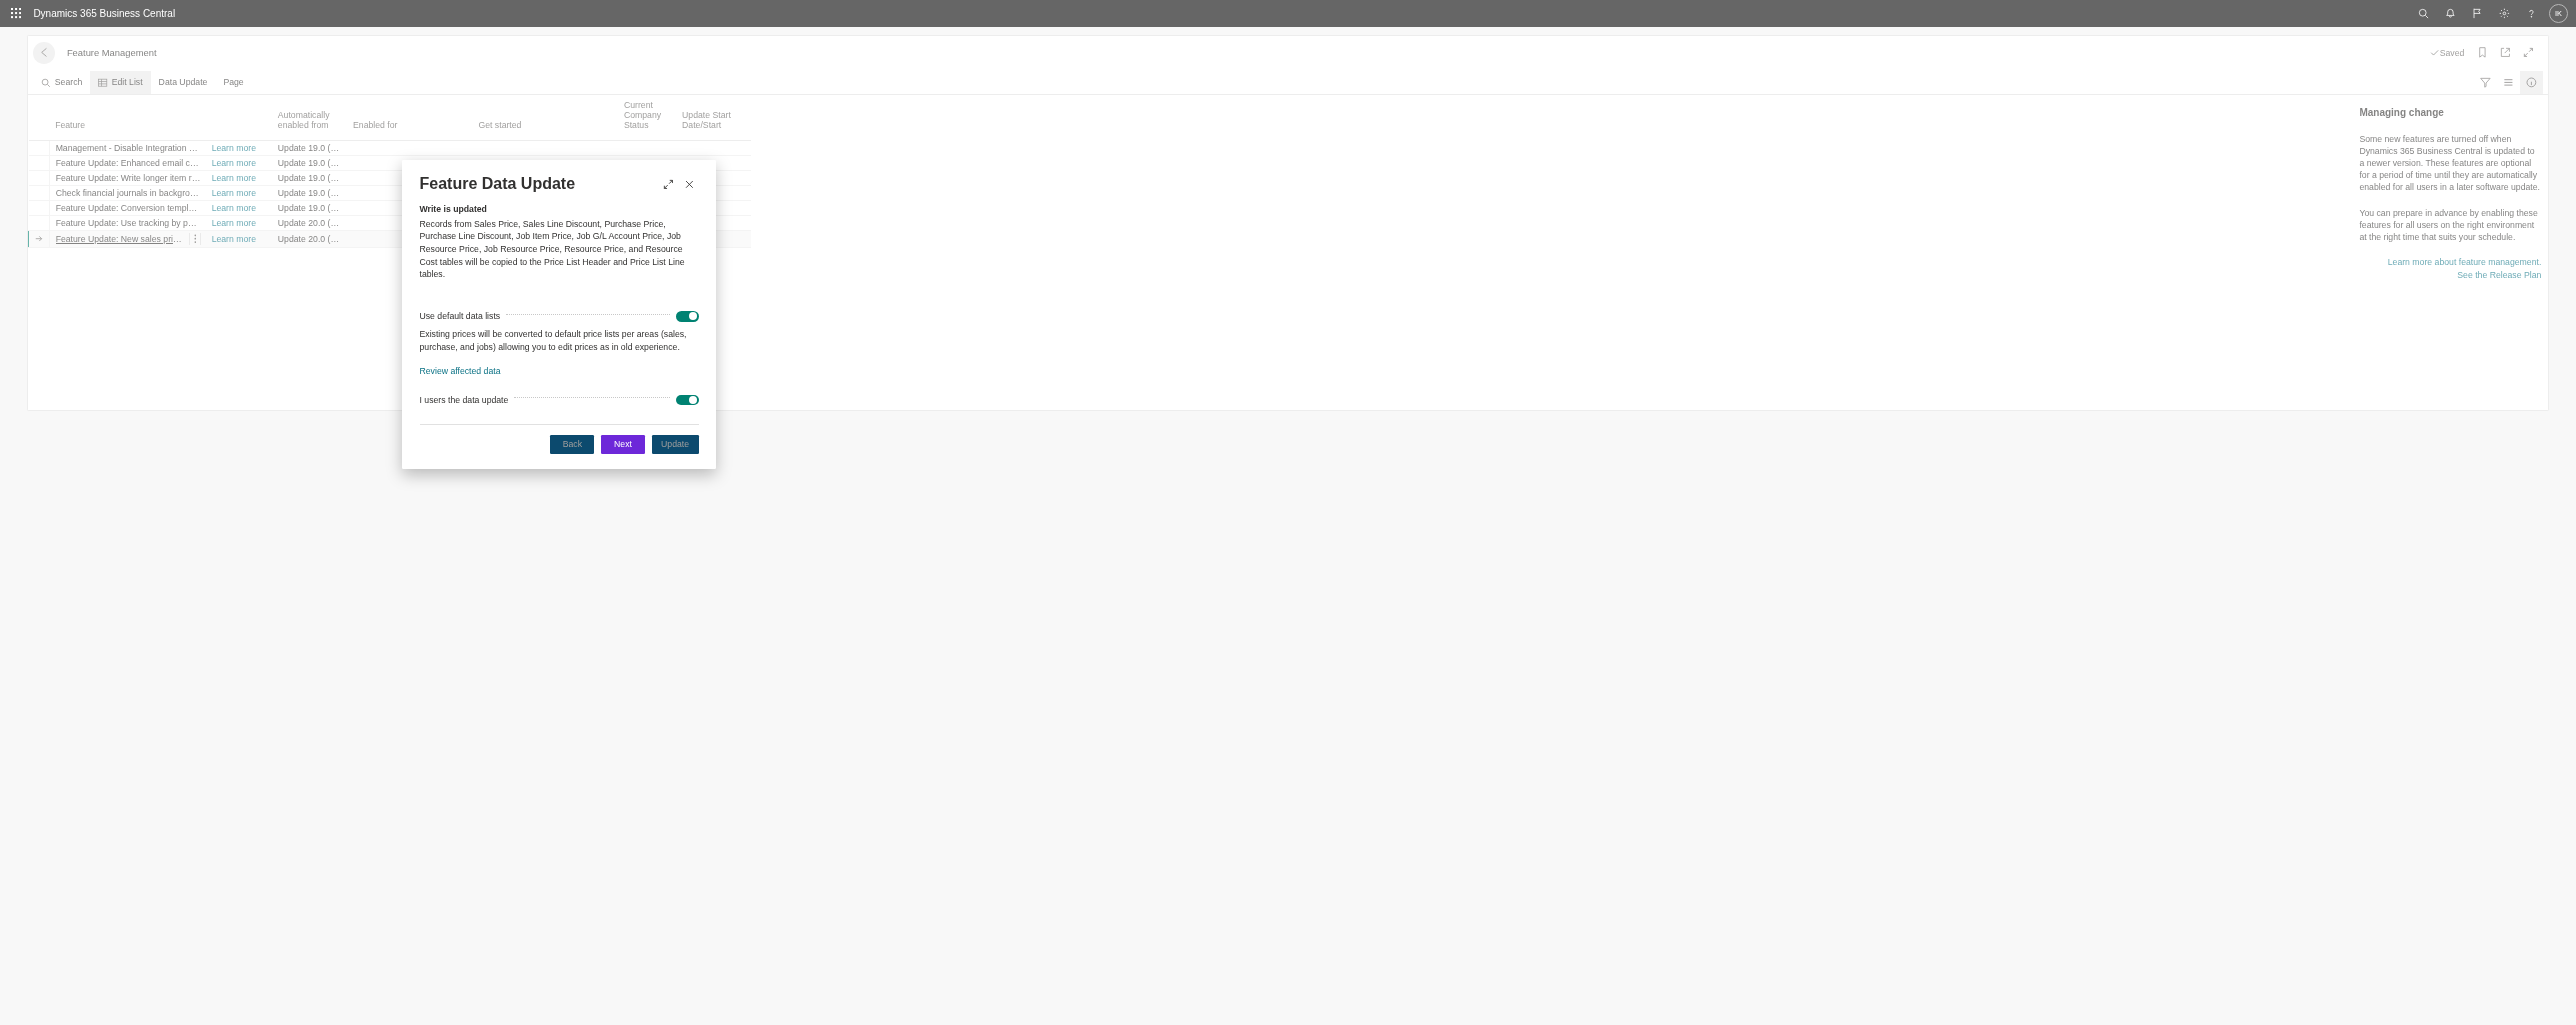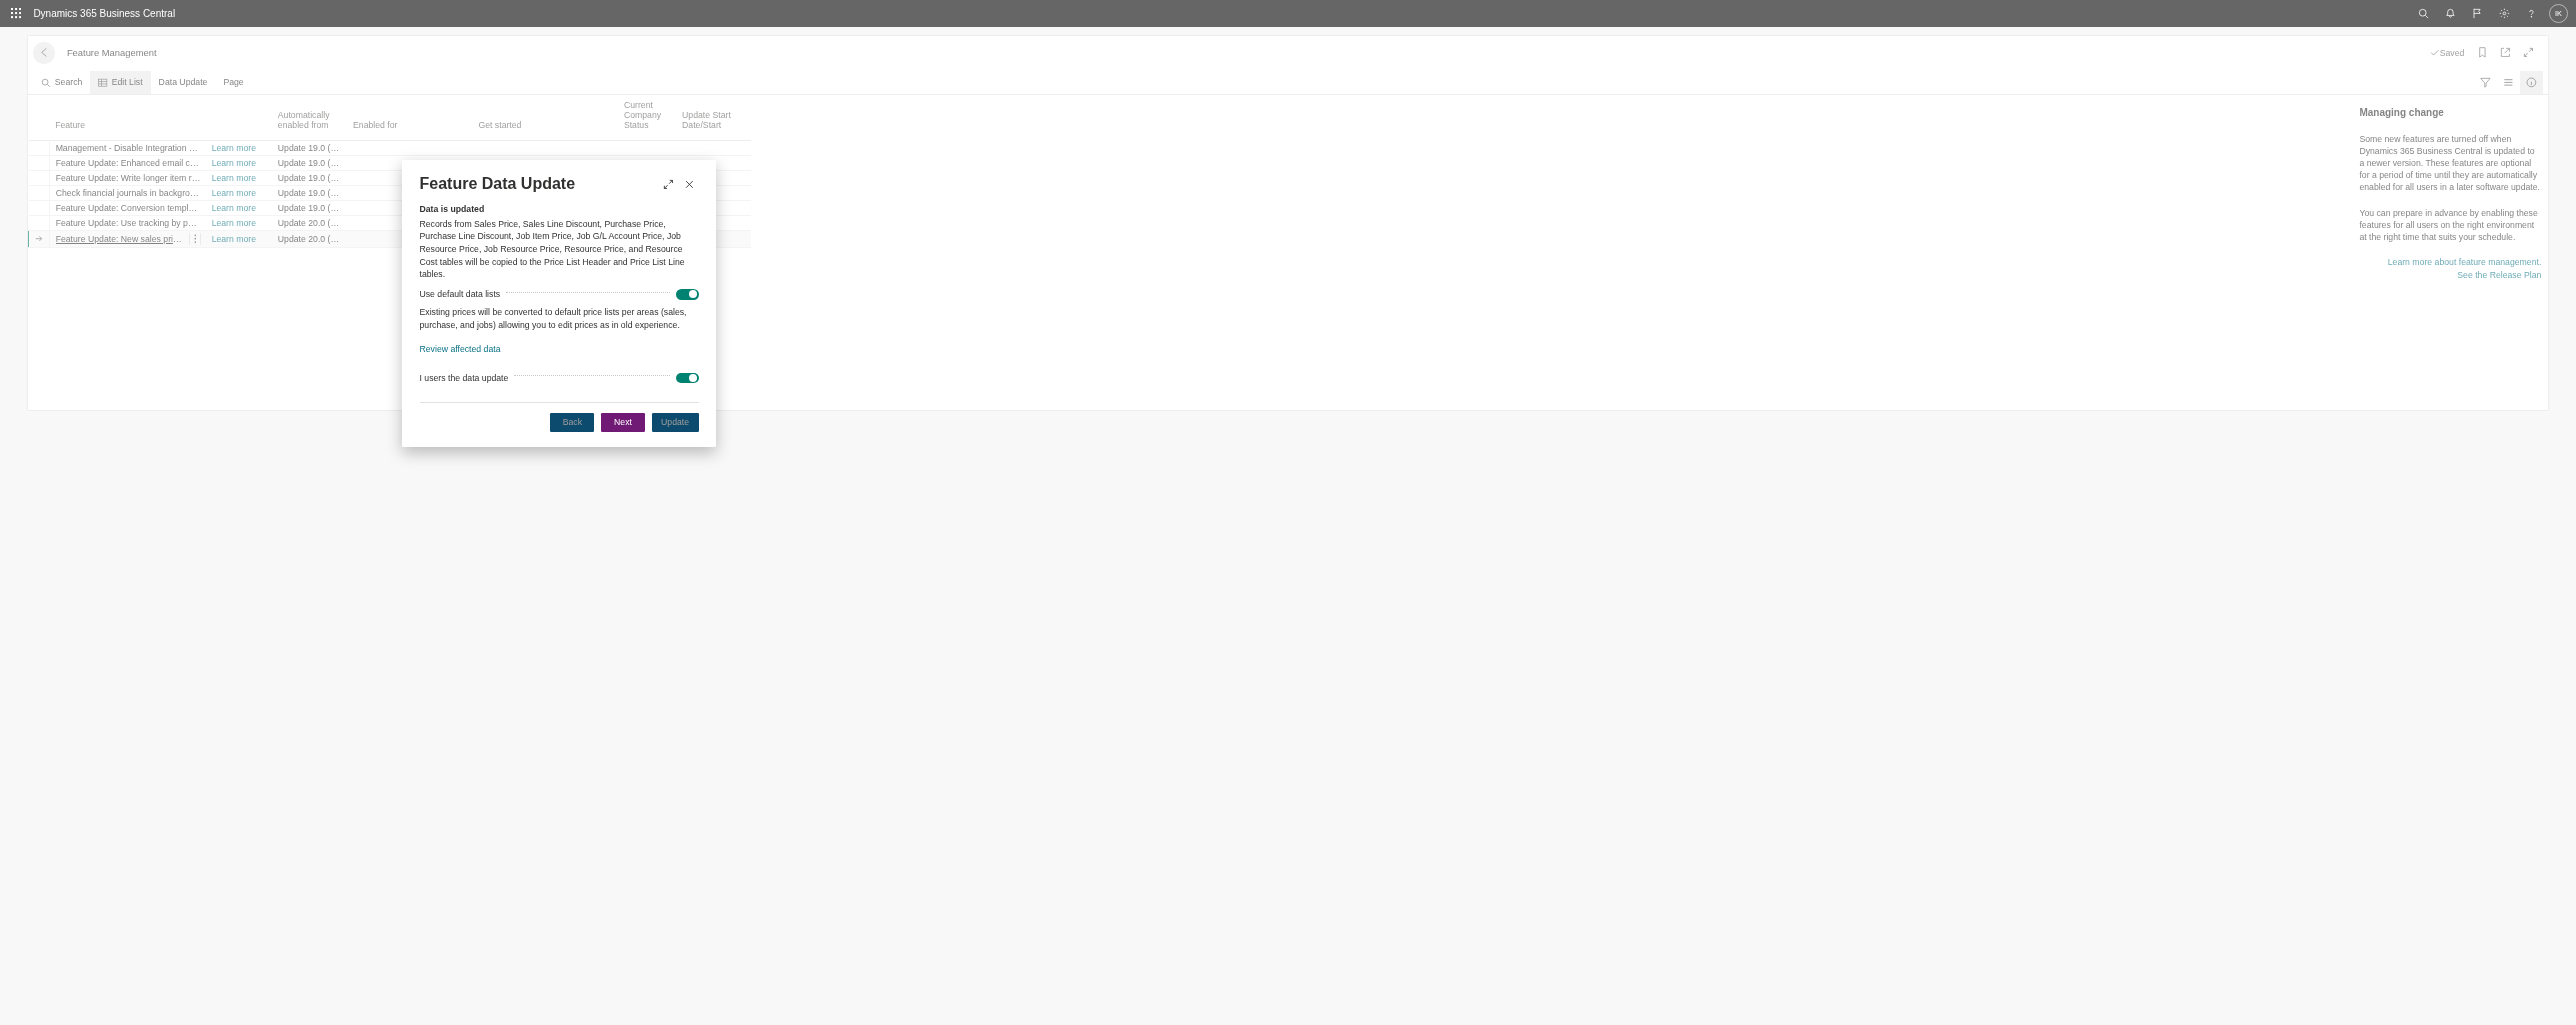--- a/index.html
+++ b/index.html
@@ -62,33 +62,33 @@
 
   
   .dimmer { position:fixed; inset:0; background:rgba(255,255,255,0.4); pointer-events:none; }
 
   
   .dialog { position:absolute; top:124px; left:374px; width:314px; background:#fff; box-shadow: 0 5.4px 16px rgba(0,0,0,0.25); border-radius:1.3px; z-index:10; padding: 15px 17.5px 15px 17.5px; font-size:8.7px; }
   .dialog-header { display:flex; align-items:center; margin-bottom:10.8px; }
   .dialog-title { font-size:16px; font-weight:600; flex:1; }
   .dialog-header .dlg-icon { width:17.5px; height:17.5px; display:flex; align-items:center; justify-content:center; cursor:pointer; color:#323130; margin-left:4px; }
   .dialog h4 { font-size:8.7px; font-weight:600; margin-bottom:4px; }
-  .dialog p.body { line-height:1.45; color:#323130; margin-bottom:8px; }
+  .dialog p.body { line-height:1.45; color:#323130; margin-bottom:30px; }
   .field-row { display:flex; align-items:center; margin-bottom:6.7px; }
   .field-row .label { color:#323130; }
   .field-row .dots { flex:1; margin:0 5.4px; border-bottom: 0.7px dotted #c8c8c8; height:0; transform:translateY(-2px); }
   .toggle { width:23px; height:10.8px; border-radius:6.7px; position:relative; cursor:pointer; }
   .toggle.on { background:#008272; }
   .toggle .knob { position:absolute; width:8px; height:8px; border-radius:50%; background:#fff; top:1.3px; }
   .toggle.on .knob { right:1.3px; }
   .dialog .link { color:#0b7285; text-decoration:none; cursor:pointer; display:inline-block; margin-bottom:19px; }
   .dialog hr { border:none; border-top:0.7px solid #e1e1e1; margin:19px 0 9.4px 0; }
   .dlg-buttons { display:flex; justify-content:flex-end; gap:6.7px; }
   .btn { min-width:44px; height:19px; border:none; border-radius:1.3px; font-size:8.7px; cursor:pointer; padding:0 9.4px; }
-  .btn.primary { background:#701a75; color:#fff; }
+  .btn.primary { background:#6d28d9; color:#fff; }
   .btn.secondary { background:#0c4a6e; color:#a19f9d; cursor:default; }
 
   svg { display:block; }
 </style>
 </head>
 <body>
 
 <div class="topbar">
   <div class="waffle">
     <svg width="10.8" height="10.8" viewBox="0 0 16 16">
@@ -349,21 +349,21 @@
               <path d="M7 9l-5 5M2 14v-4M2 14h4"></path>
             </svg>
         </div>
         <div class="dlg-icon">
           <svg width="10.8" height="10.8" viewBox="0 0 16 16" fill="none" stroke="#323130" stroke-width="1.3">
               <line x1="3" y1="3" x2="13" y2="13"></line>
               <line x1="13" y1="3" x2="3" y2="13"></line>
             </svg>
         </div>
       </div>
-      <h4>Data is updated</h4>
+      <h4>Write is updated</h4>
       <p class="body">Records from Sales Price, Sales Line Discount, Purchase Price, Purchase Line Discount, Job Item Price, Job G/L Account Price, Job Resource Price, Job Resource Price, Resource Price, and Resource Cost tables will be copied to the Price List Header and Price List Line tables.</p>
 
       <div class="field-row">
         <span class="label">Use default data lists</span>
         <span class="dots"></span>
         <div class="toggle on">
             <div class="knob"></div>
           </div>
       </div>
       <p class="body" style="margin-bottom:12px">Existing prices will be converted to default price lists per areas (sales, purchase, and jobs) allowing you to edit prices as in old experience.</p>

